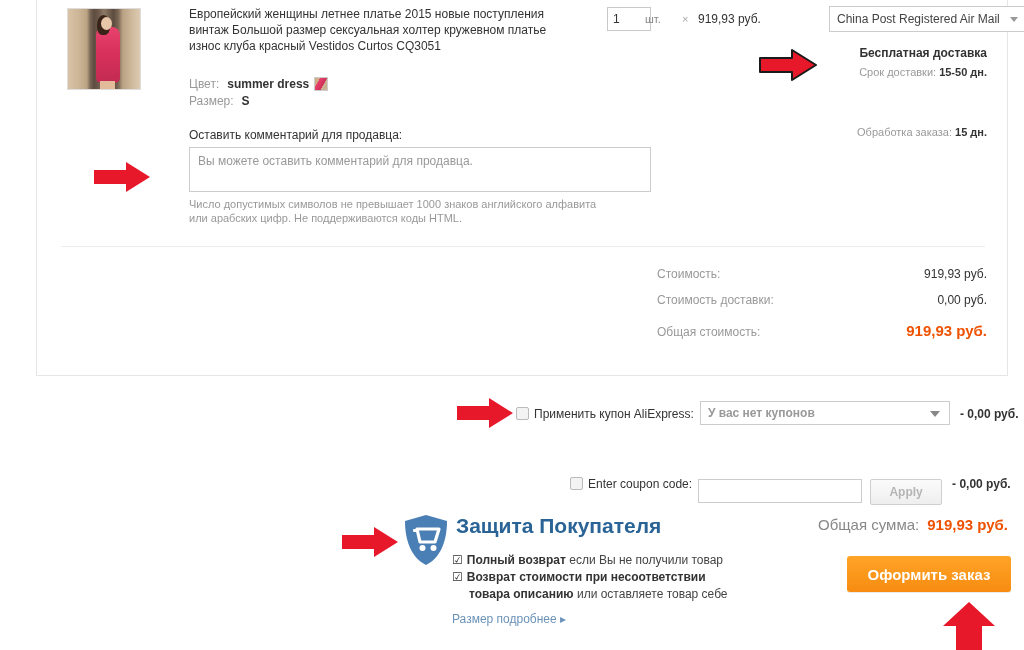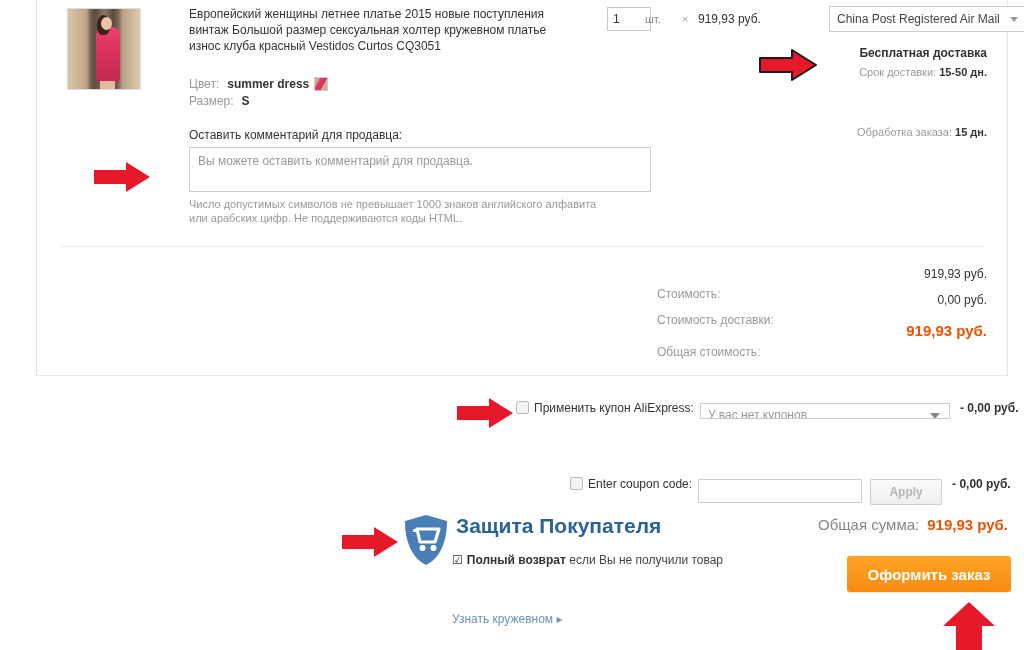--- a/index.html
+++ b/index.html
@@ -273,21 +273,20 @@
   .total-row {
     position: relative;
     height: 26px;
   }
   .total-row .tl {
     position: absolute;
     left: 0;
     top: 3px;
     font-size: 12px;
     color: #999;
-    margin-top: 20px;
   }
   .total-row .tv {
     position: absolute;
     right: 0;
     top: 3px;
     font-size: 12px;
     color: #333;
   }
   .total-row.grand { height: 30px; margin-top: 6px; }
   .total-row.grand .tv {
@@ -314,31 +313,32 @@
     background: #f3f3f3;
     vertical-align: -2px;
     box-sizing: border-box;
     border-radius: 2px;
     margin-right: 5px;
   }
   .coupon-select {
     display: inline-block;
     position: relative;
     width: 250px;
-    height: 16px;
+    height: 24px;
     border: 1px solid #ccc;
     background: #fff;
     box-sizing: border-box;
     vertical-align: -7px;
     margin-left: 6px;
     font-size: 12px;
     color: #999;
     line-height: 22px;
     padding-left: 7px;
     overflow: hidden;
+    font-weight: bold;
   }
   .coupon-select .caret2 {
     position: absolute;
     right: 9px;
     top: 9px;
     width: 0; height: 0;
     border-left: 5px solid transparent;
     border-right: 5px solid transparent;
     border-top: 6px solid #888;
   }
@@ -553,23 +553,27 @@
     </g>
   </svg>
 </div>
 
 <div class="protect-title">Защита Покупателя</div>
 
 <div class="protect-list">
   <div>
     <span class="chk">☑</span><b>Полный возврат</b><span class="light"> если Вы не получили товар</span>
   </div>
-</div>
-
-<a class="protect-more" href="#">Узнать кружевном ▸</a>
+  <div>
+    <span class="chk">☑</span><b>Возврат стоимости при несоответствии</b>
+    <span class="indent"><b>товара описанию</b><span class="light"> или оставляете товар себе</span></span>
+  </div>
+</div>
+
+<a class="protect-more" href="#">Размер подробнее ▸</a>
 
 <div class="grand-total">
   <span>Общая сумма:</span><span class="gv">919,93 руб.</span>
 </div>
 
 <button class="order-btn">Оформить заказ</button>
 
 <div class="arrow-r" style="left:758px; top:48px;">
   <svg width="60" height="34" viewBox="0 0 60 34">
     <path d="M2 10 L34 10 L34 2 L58 17 L34 32 L34 24 L2 24 Z" fill="#e8182b" stroke="#1a1a1a" stroke-width="2" stroke-linejoin="round"></path>

